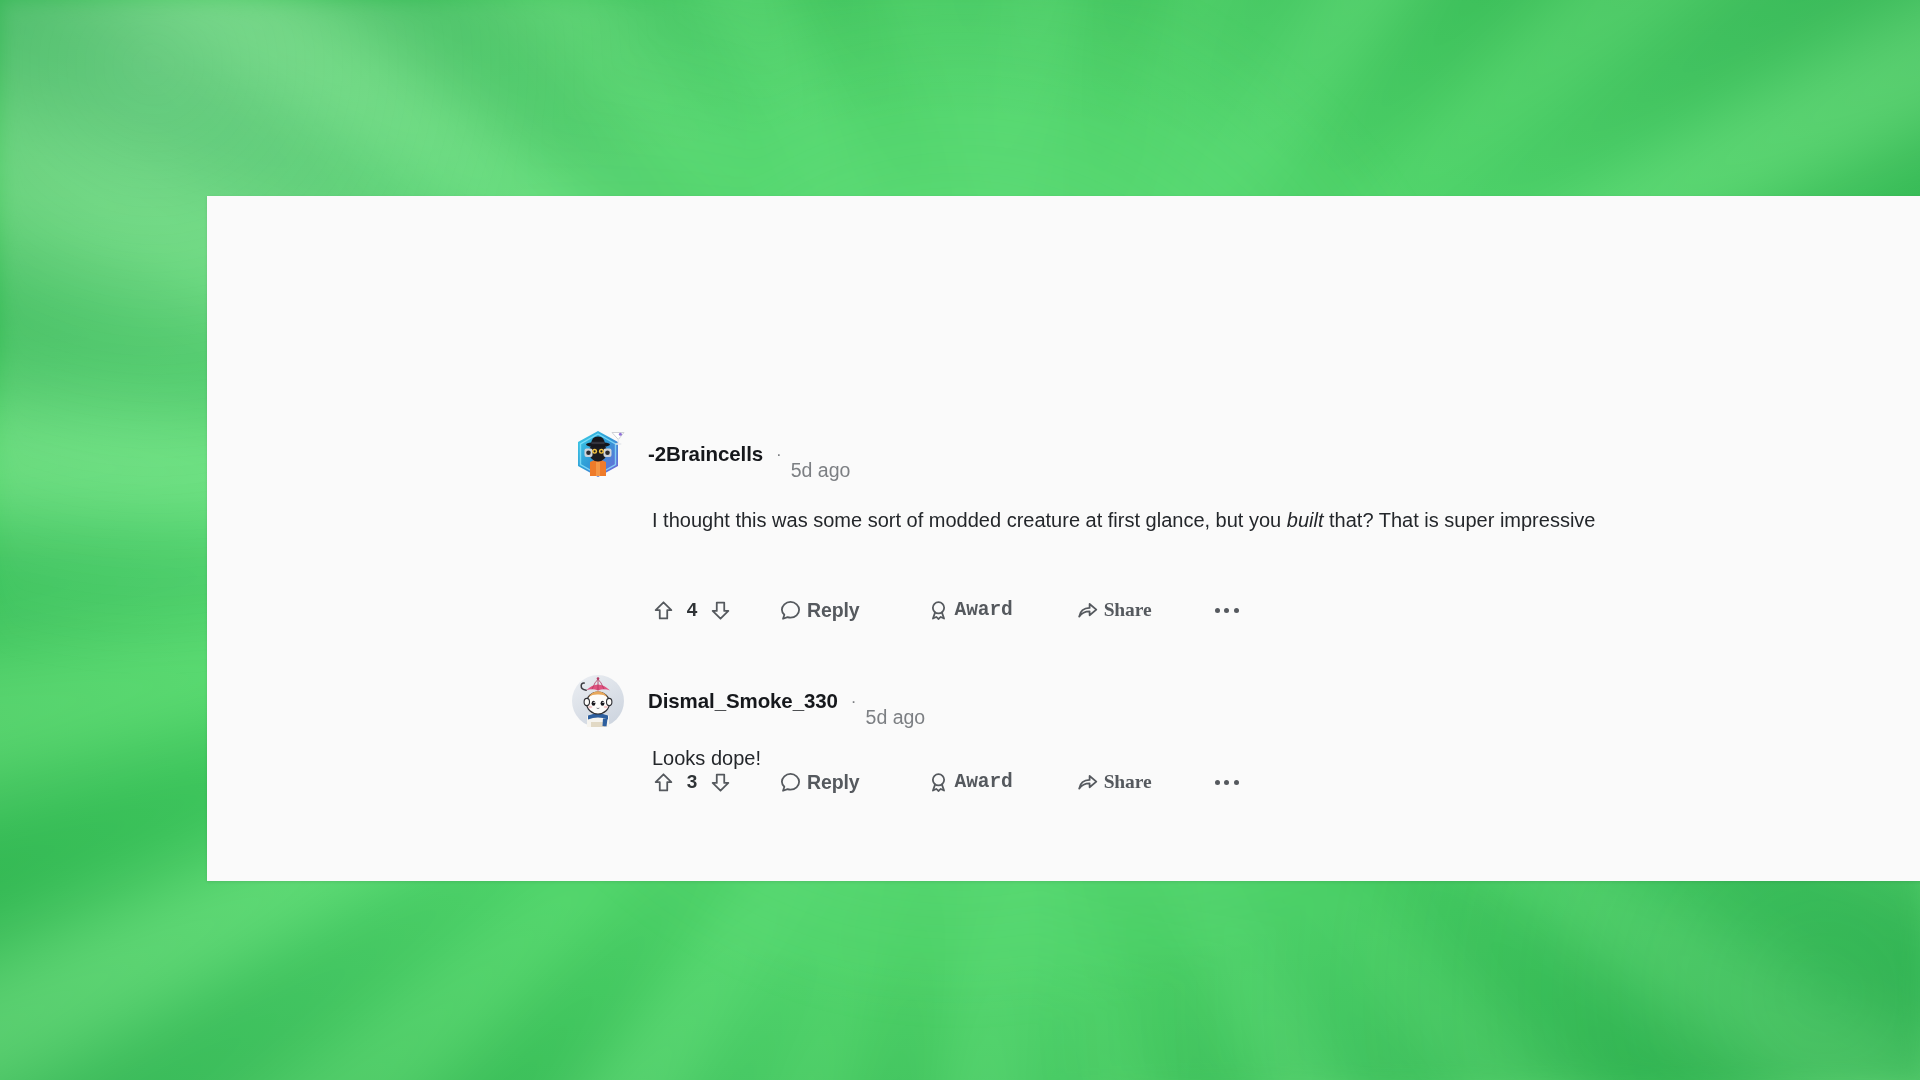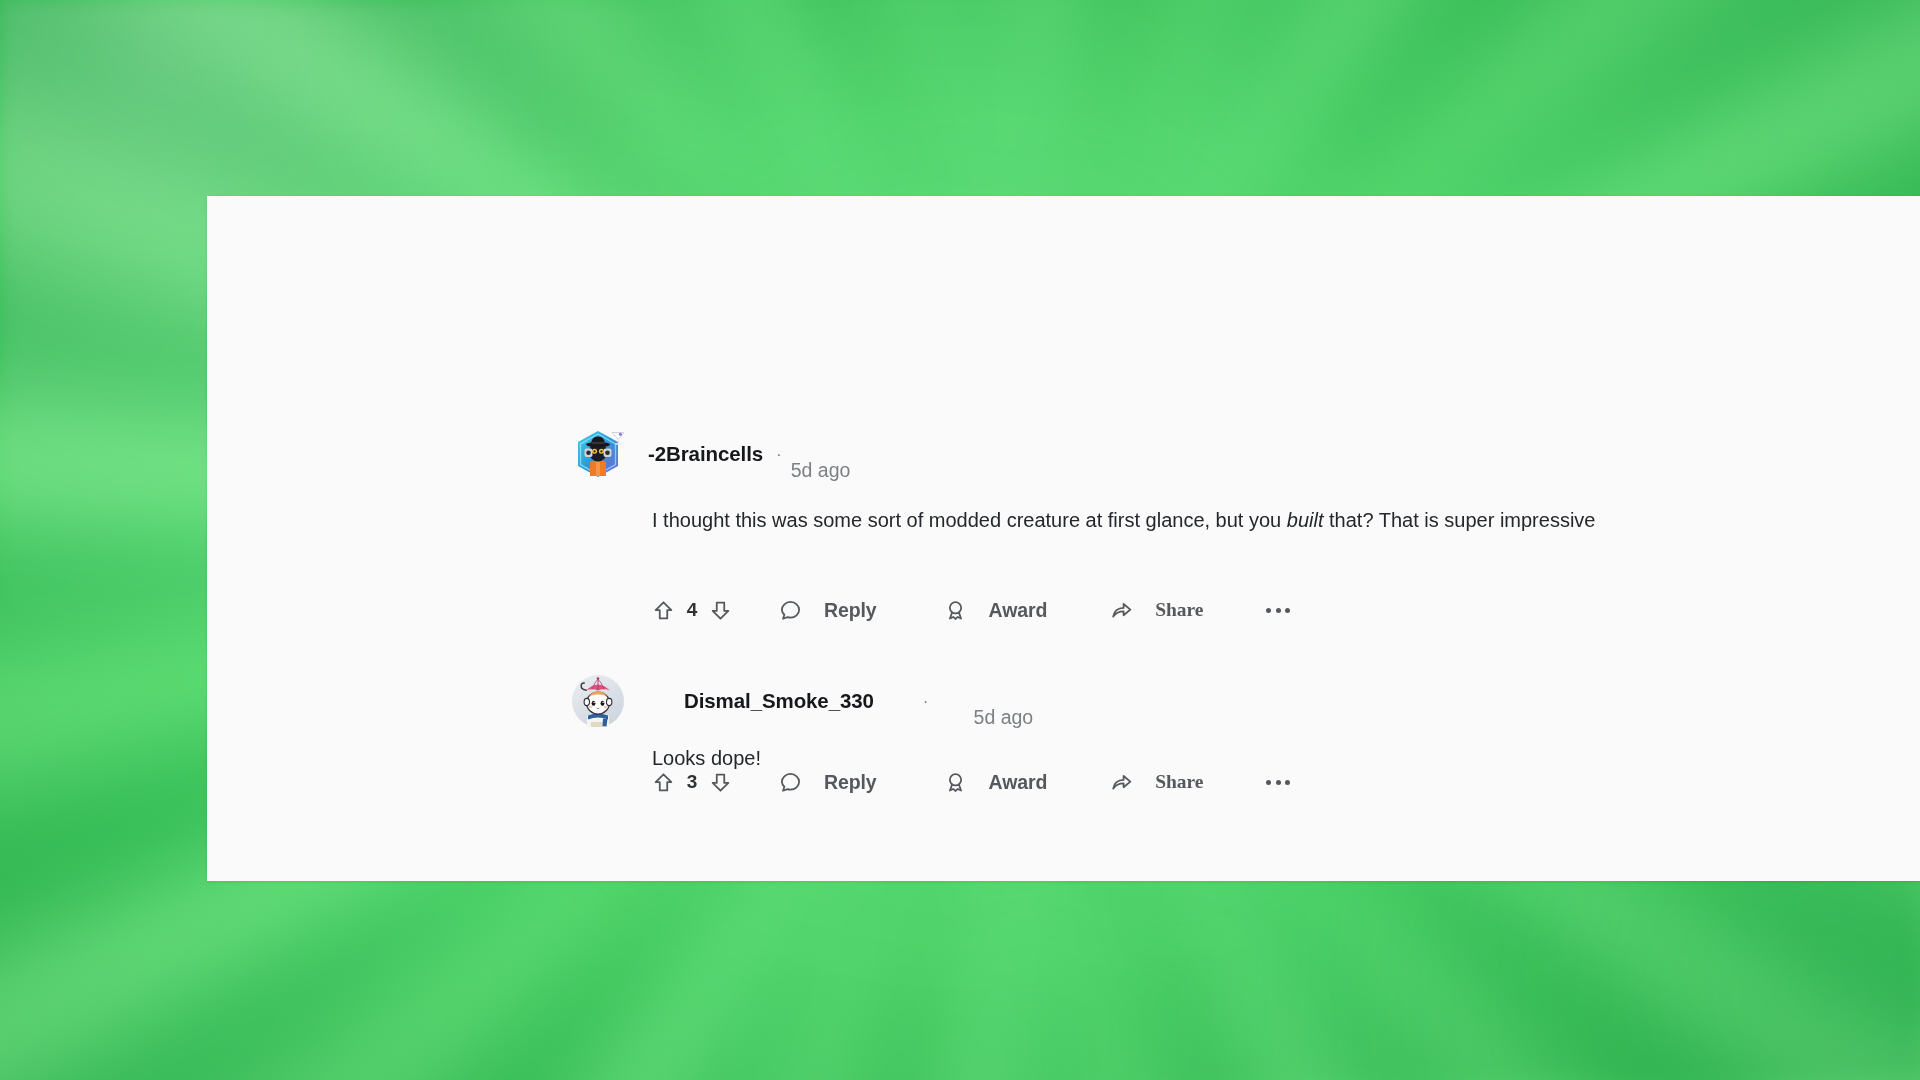--- a/index.html
+++ b/index.html
@@ -139,21 +139,21 @@
     font-size: 19px;
     font-weight: 700;
     color: #2f3336;
     margin: 0 11px;
     min-width: 12px;
     text-align: center;
   }
   .action-item {
     display: inline-flex;
     align-items: center;
-    gap: 22px;
+    gap: 5px;
     color: #55595e;
   }
   .action-label {
     font-size: 19.5px;
     font-weight: 700;
     color: #55595e;
     letter-spacing: -0.1px;
   }
   .more-dots {
     display: inline-flex;
@@ -165,27 +165,27 @@
     width: 5px; height: 5px;
     border-radius: 50%;
     background: #55595e;
   }
 
   
   #comment-0 .comment-header { position: absolute; left: 337px; top: 232px; }
   #comment-0 .comment-body   { position: absolute; left: 417px; top: 306px; }
   #comment-0 .actions        { position: absolute; left: 417px; top: 394px; }
 
-  #comment-1 .comment-header { position: absolute; left: 337px; top: 479px; gap: 36px; }
+  #comment-1 .comment-header { position: absolute; left: 337px; top: 479px; }
   #comment-1 .comment-body   { position: absolute; left: 417px; top: 544px; }
   #comment-1 .actions        { position: absolute; left: 417px; top: 566px; }
 
   
   .gap-reply  { margin-left: 47px; }
-  .gap-award  { margin-left: 67px; }
+  .gap-award  { margin-left: 67px; font-family: Liberation Mono, monospace; }
   .gap-share  { margin-left: 63px; font-family: Liberation Serif, serif; }
   .gap-more   { margin-left: 63px; }
 </style>
 </head>
 <body>
 
 <div id="bg-layer">
   <div id="bg-rays"></div>
   <div id="bg-soft"></div>
   <div id="bg-vignette"></div>

